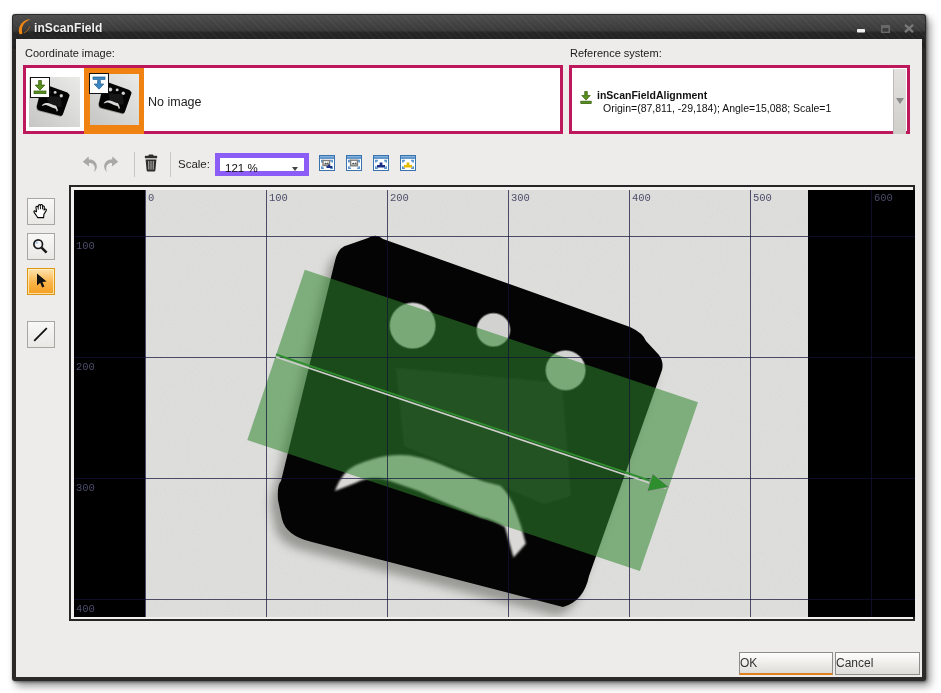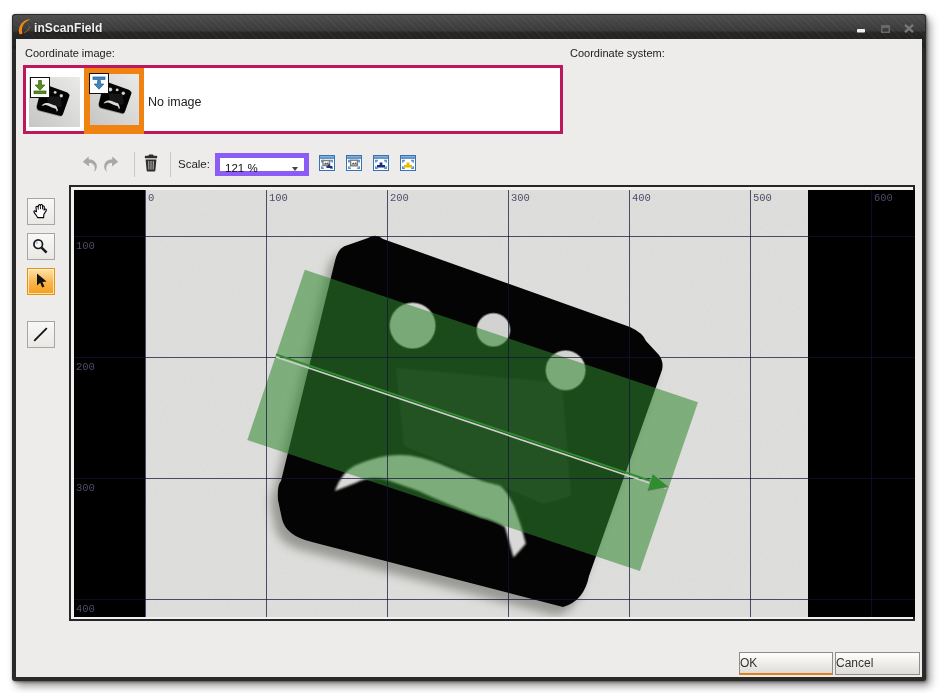--- a/index.html
+++ b/index.html
@@ -93,21 +93,21 @@
         </svg>
     <svg class="wbtn" style="left:891px;top:9px" width="10" height="9" viewBox="0 0 10 9">
           <g stroke="#787878" stroke-width="2.3" stroke-linecap="butt">
             <line x1="1" y1="0.8" x2="9" y2="8.2"></line>
             <line x1="9" y1="0.8" x2="1" y2="8.2"></line>
           </g>
         </svg>
   </div>
   <div id="client">
     <div class="lab" style="left:9px;top:8px">Coordinate image:</div>
-    <div class="lab" style="left:554px;top:8px">Coordinate system:</div>
+    <div class="lab" style="left:554px;top:8px">Reference system:</div>
 
     <div class="panel" id="refpanel" style="left:7px;top:26px;width:540px;height:69px">
       <div id="thumb1">
         <svg width="51" height="50" viewBox="0 0 51 50">
           <rect width="51" height="50" fill="url(#tbg)"></rect>
           <use href="#core" transform="translate(-9.5,3.5) scale(0.085)"></use>
         </svg>
       </div>
       <div class="badge" style="left:4px;top:9px">
         <svg width="16" height="17" viewBox="0 0 16 17" style="position:absolute;left:0.5px;top:0.5px">
@@ -126,20 +126,30 @@
         <div class="badge" style="left:5px;top:5px">
           <svg width="16" height="17" viewBox="0 0 16 17" style="position:absolute;left:0.5px;top:0.5px">
             <rect x="2" y="2" width="12" height="2.4" fill="#3c87c2" stroke="#1d5c90" stroke-width="0.7"></rect>
             <path d="M6.6,5.5 h2.8 v3.5 h3.4 l-4.8,5.2 l-4.8,-5.2 h3.4 Z" fill="#3c87c2" stroke="#1d5c90" stroke-width="0.7"></path>
           </svg>
         </div>
       </div>
 
     </div>
 
+    <div class="panel" id="coordpanel" style="left:553px;top:26px;width:341px;height:69px">
+      <div id="coord-drop"></div>
+      <div id="coord-arrow"></div>
+      <svg width="12" height="14" viewBox="0 0 12 14" style="position:absolute;left:8px;top:23px">
+        <path d="M4.7,0.5 h2.6 v4 h2.9 l-4.2,4.6 l-4.2,-4.6 h2.9 Z" fill="#59911c" stroke="#2f5708" stroke-width="0.7"></path>
+        <rect x="0.8" y="10.2" width="10.4" height="2.4" fill="#59911c" stroke="#2f5708" stroke-width="0.7"></rect>
+      </svg>
+      <div id="coord-name">inScanFieldAlignment</div>
+      <div id="coord-sub">Origin=(87,811, -29,184); Angle=15,088; Scale=1</div>
+    </div>
 
     <svg style="position:absolute;left:66px;top:117px" width="16" height="16" viewBox="0 0 16 16">
       <path d="M0.8,5.8 L6.6,0.6 L6.8,3.5 C10.8,3.0 14.4,5.8 14.8,9.6 C15.1,12.2 13.9,14.6 11.9,15.9 C13.3,13.4 13.2,10.4 11.3,8.5 C10.1,7.3 8.4,6.8 6.9,7.1 L7.1,10.6 Z" fill="#a9a8a6"></path>
     </svg>
     <svg style="position:absolute;left:87px;top:117px" width="16" height="16" viewBox="0 0 16 16">
       <path d="M15.2,5.8 L9.4,0.6 L9.2,3.5 C5.2,3.0 1.6,5.8 1.2,9.6 C0.9,12.2 2.1,14.6 4.1,15.9 C2.7,13.4 2.8,10.4 4.7,8.5 C5.9,7.3 7.6,6.8 9.1,7.1 L8.9,10.6 Z" fill="#a9a8a6"></path>
     </svg>
     <div class="sep" style="left:118px;top:113px"></div>
     <svg style="position:absolute;left:128px;top:115px" width="14" height="18" viewBox="0 0 14 18">
       <rect x="4.6" y="0.4" width="4.8" height="2.6" rx="0.8" fill="#2e2d2b"></rect>

